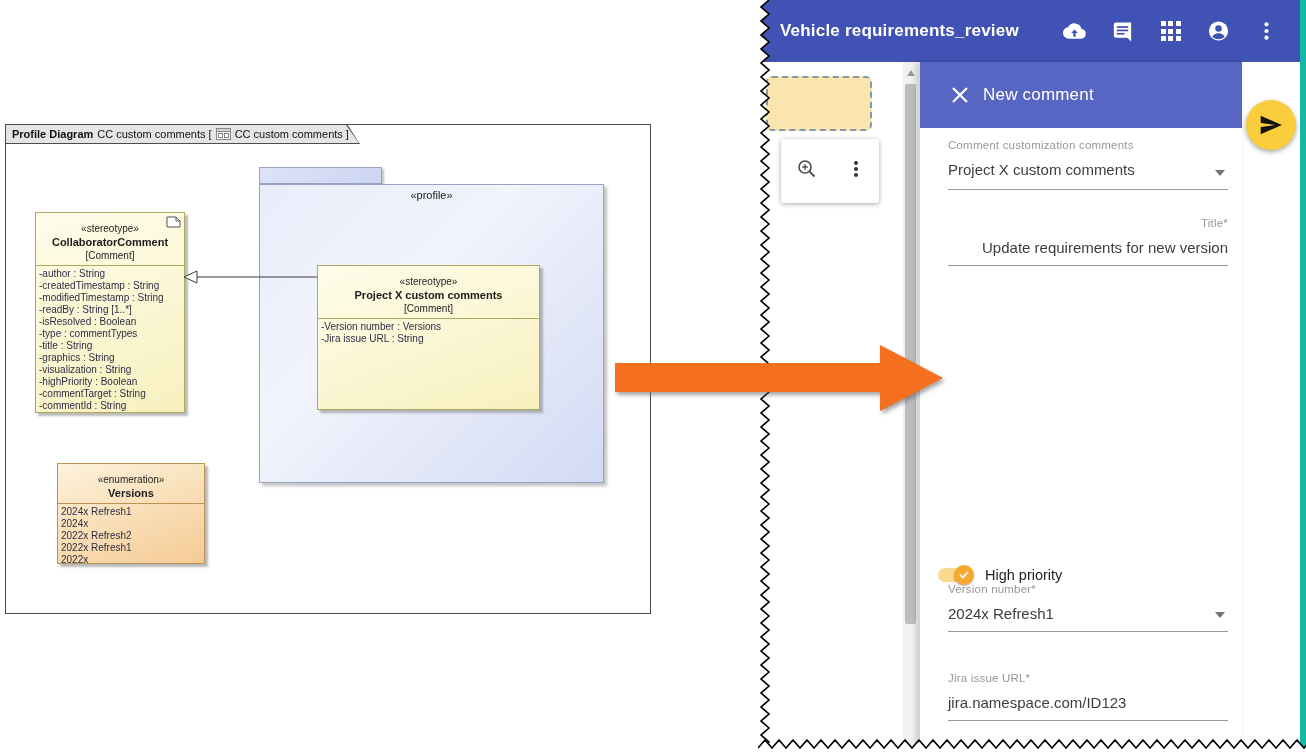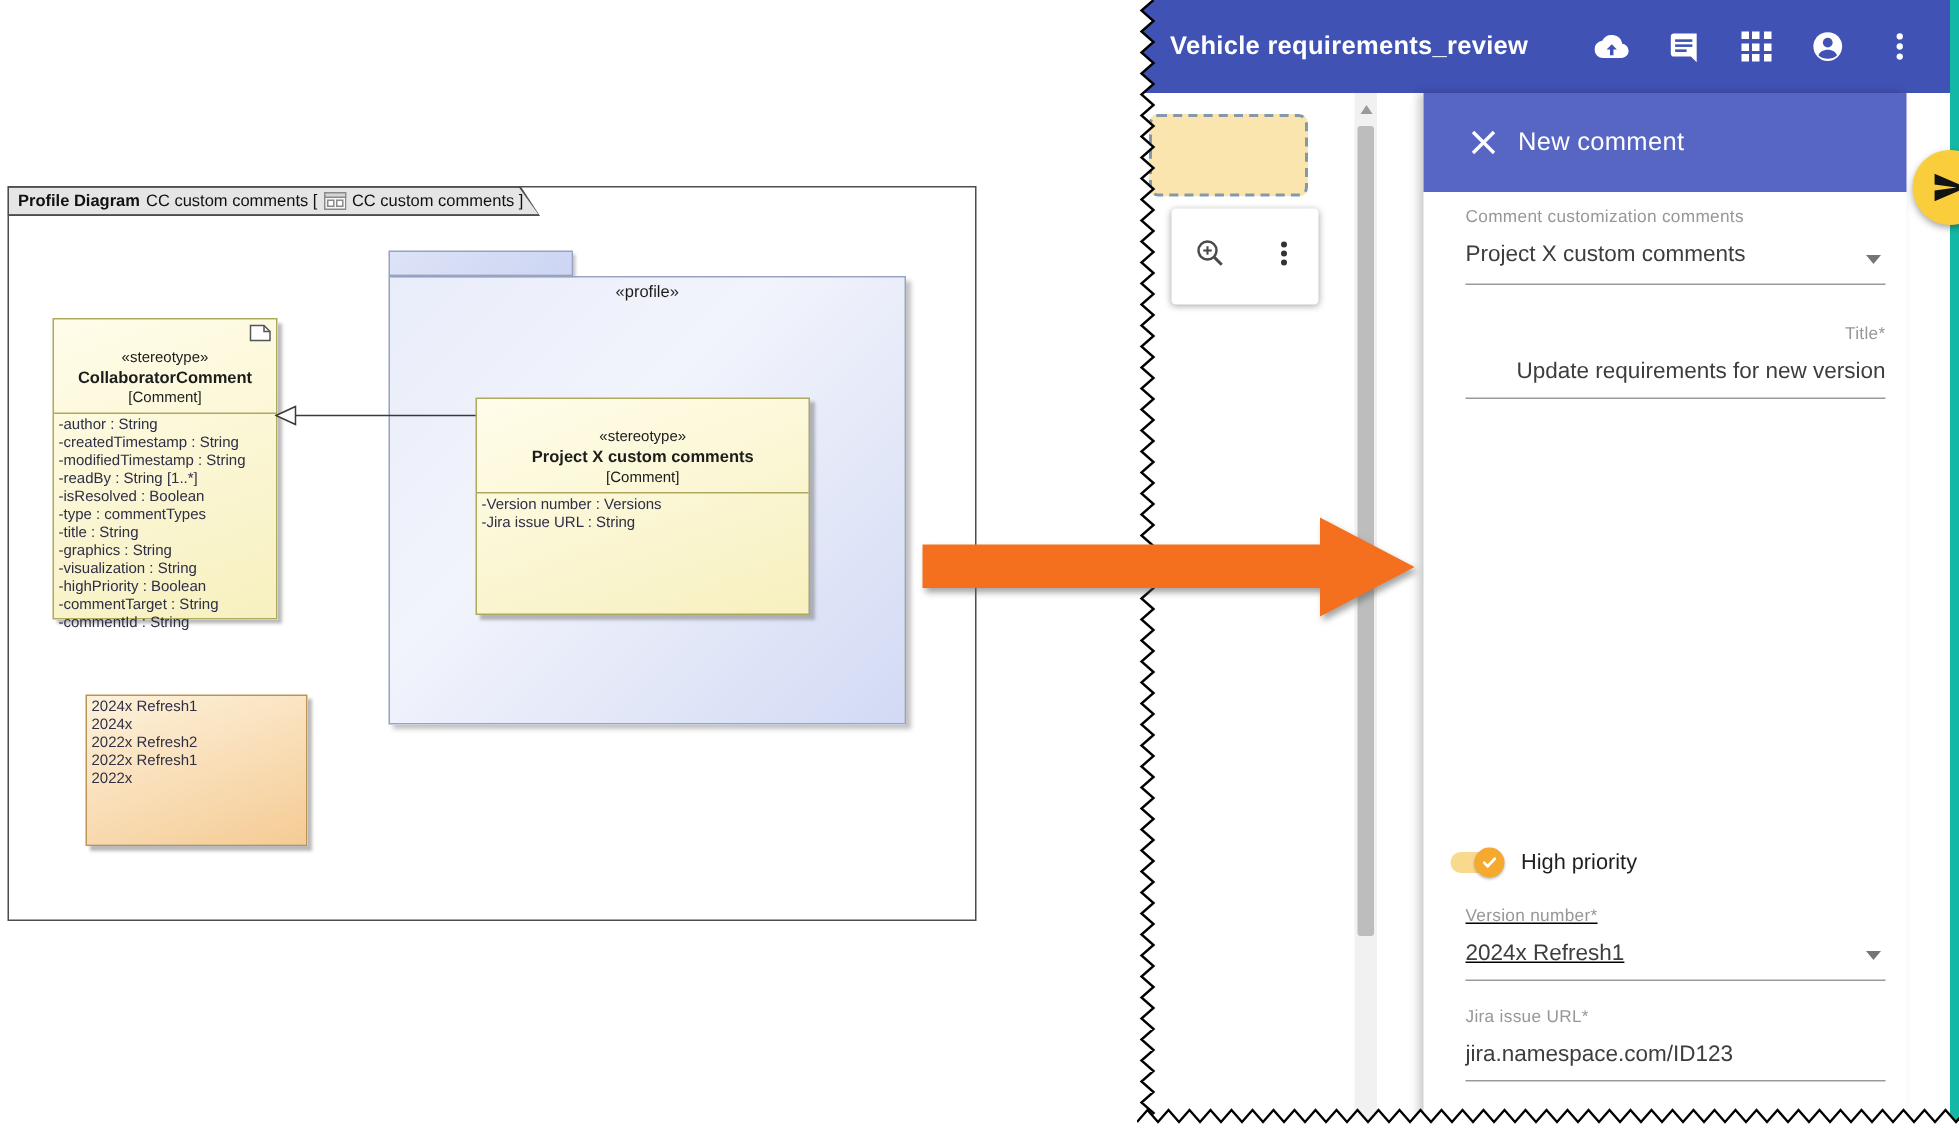--- a/index.html
+++ b/index.html
@@ -17,21 +17,21 @@
   .frame-tab-inner b { font-weight:bold; }
 
   .pkg-tab { position:absolute; left:259px; top:167px; width:123px; height:17px; border:1px solid #97a2c4;
     background:linear-gradient(135deg,#dde3f7,#ccd5f2); box-shadow:2px 2px 2px rgba(120,120,120,.45); z-index:2; }
   .pkg-body { position:absolute; left:259px; top:184px; width:345px; height:299px; border:1px solid #97a2c4;
     background:linear-gradient(135deg,#e9edfa 0%,#f2f4fc 40%,#d2daf4 100%); box-shadow:3px 3px 3px rgba(120,120,120,.45);
     text-align:center; padding-top:4px; font-size:11px; color:#1c1c1c; z-index:2; }
 
   .uml-box { position:absolute; border:1px solid #ada95e; background:linear-gradient(160deg,#fffdea 0%,#f7f0bf 100%);
     box-shadow:3px 3px 2px rgba(130,130,130,.55); z-index:4; font-size:10px; color:#1c1c1c; }
-  .uml-head { text-align:center; padding-top:19px; position:relative; }
+  .uml-head { text-align:center; padding-top:9px; position:relative; }
   .uml-stereo { font-size:10px; line-height:13px; }
   .uml-name { font-size:11px; font-weight:bold; line-height:14px; }
   .uml-meta { font-size:10px; line-height:13px; }
   .uml-sep { border-top:1px solid #ada95e; margin-top:3px; }
   .uml-attrs { padding:2px 3px; color:#2e2e45; }
   .uml-attrs .attr { line-height:12px; white-space:nowrap; }
   .box-collab { left:35px; top:212px; width:150px; height:201px; }
   .box-projx { left:317px; top:265px; width:223px; height:145px; z-index:5; }
   .box-enum { left:57px; top:463px; width:148px; height:101px; border-color:#bd9355;
     background:linear-gradient(160deg,#fdf2dc 0%,#f5cb94 100%); }
@@ -53,36 +53,36 @@
 
   .canvas { position:absolute; left:0; top:62px; width:158px; bottom:0; background:#fff; }
   .dashed-box { position:absolute; left:4px; top:14px; width:106px; height:55px; border-radius:6px;
     border:2px dashed #8498ab; background:#fae5af; }
   .tool-card { position:absolute; left:19px; top:77px; width:98px; height:64px; background:#fff; border-radius:3px;
     box-shadow:0 1px 5px rgba(0,0,0,.35); display:flex; align-items:center; justify-content:space-around; }
   .vscroll { position:absolute; left:141px; top:0; width:15px; bottom:0; background:#f1f1f1; }
   .vscroll .up { position:absolute; left:3.5px; top:8px; width:0; height:0; border-left:4px solid transparent; border-right:4px solid transparent; border-bottom:6px solid #9a9a9a; }
   .vscroll .thumb { position:absolute; left:2px; top:22px; width:11px; height:540px; background:#bdbdbd; border-radius:2px; }
 
-  .panel { position:absolute; left:158px; top:62px; width:322px; bottom:0; background:#fff; box-shadow:-3px 0 6px rgba(0,0,0,.22);margin-left:29px; }
+  .panel { position:absolute; left:158px; top:62px; width:322px; bottom:0; background:#fff; box-shadow:-3px 0 6px rgba(0,0,0,.22); }
   .panel-head { position:absolute; left:0; top:0; right:0; height:66px; background:#5866c3; display:flex; align-items:center; }
   .close-x { margin-left:31px; width:18px; height:18px; cursor:pointer; }
   .panel-title { color:#fff; font-size:17px; font-weight:500; margin-left:14px; letter-spacing:.2px; }
   .fab { position:absolute; left:326px; top:38px; width:50px; height:50px; border-radius:50%; background:#f9cd3c;
     box-shadow:0 2px 5px rgba(0,0,0,.35); display:flex; align-items:center; justify-content:center; cursor:pointer; z-index:5; }
 
   .field { position:absolute; left:28px; right:14px; border-bottom:1px solid #9a9a9a; }
   .f-label { font-size:11.5px; color:#979797; line-height:14px; letter-spacing:.2px; }
   .f-value { font-size:15px; color:#3d3d3d; margin-top:7px; line-height:22px; }
   .caret { position:absolute; right:3px; bottom:13px; width:0; height:0; border-left:5px solid transparent;
     border-right:5px solid transparent; border-top:6px solid #757575; cursor:pointer; }
   .f-template { top:76px; height:52px; }
   .f-title { top:154px; height:50px;text-align:right; }
   .f-comment { top:232px; height:242px; }
-  .f-version { top:542px; height:50px;text-decoration:underline; }
+  .f-version { top:520px; height:50px; }
   .f-jira { top:609px; height:50px; }
 
   .toggle-row { position:absolute; left:18px; top:498px; height:30px; display:flex; align-items:center; gap:11px; }
   .switch { position:relative; width:36px; height:20px; cursor:pointer; }
   .switch .track { position:absolute; left:0; top:3px; width:34px; height:14px; border-radius:7px; background:#f8d98d; }
   .switch .knob { position:absolute; right:0; top:0; width:20px; height:20px; border-radius:50%; background:#f5a92f;
     box-shadow:0 1px 2px rgba(0,0,0,.3); display:flex; align-items:center; justify-content:center; }
   .toggle-label { font-size:14.5px; color:#1f1f1f; }
 
   .tear { position:absolute; z-index:40; pointer-events:none; }
@@ -148,20 +148,25 @@
       <div class="uml-meta">[Comment]</div>
       <div class="uml-sep"></div>
     </div>
     <div class="uml-attrs">
         <div class="attr">-Version number : Versions</div>
         <div class="attr">-Jira issue URL : String</div>
       </div>
   </div>
 
   <div class="uml-box box-enum">
+    <div class="uml-head">
+      <div class="uml-stereo">«enumeration»</div>
+      <div class="uml-name">Versions</div>
+      <div class="uml-sep"></div>
+    </div>
     <div class="uml-attrs">
         <div class="attr">2024x Refresh1</div>
         <div class="attr">2024x</div>
         <div class="attr">2022x Refresh2</div>
         <div class="attr">2022x Refresh1</div>
         <div class="attr">2022x</div>
       </div>
   </div>
 
   <svg class="gen-svg" viewBox="0 0 136 16">

